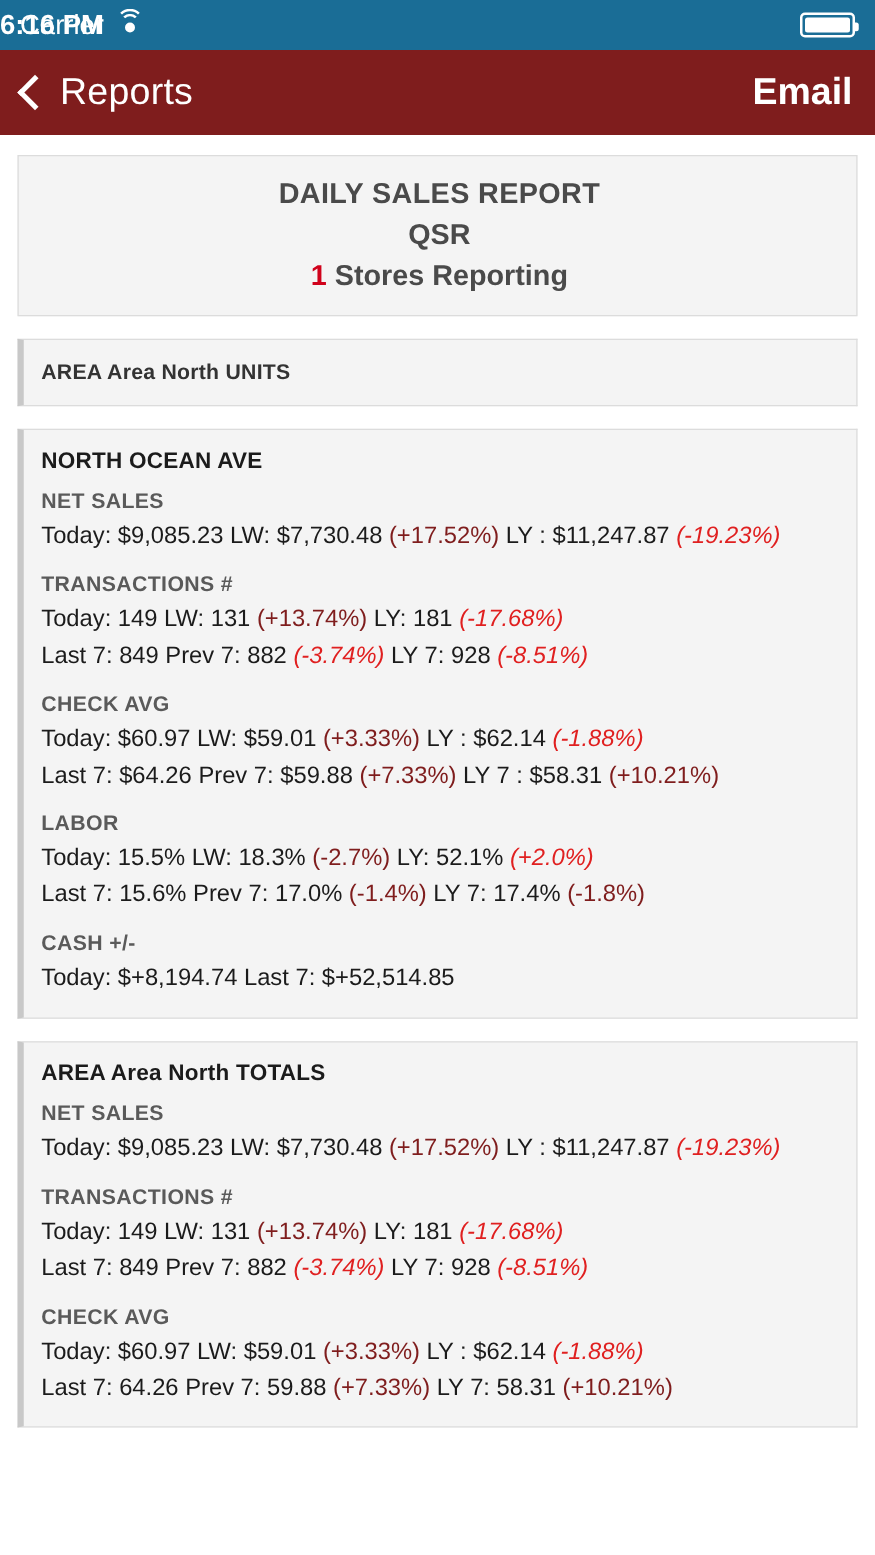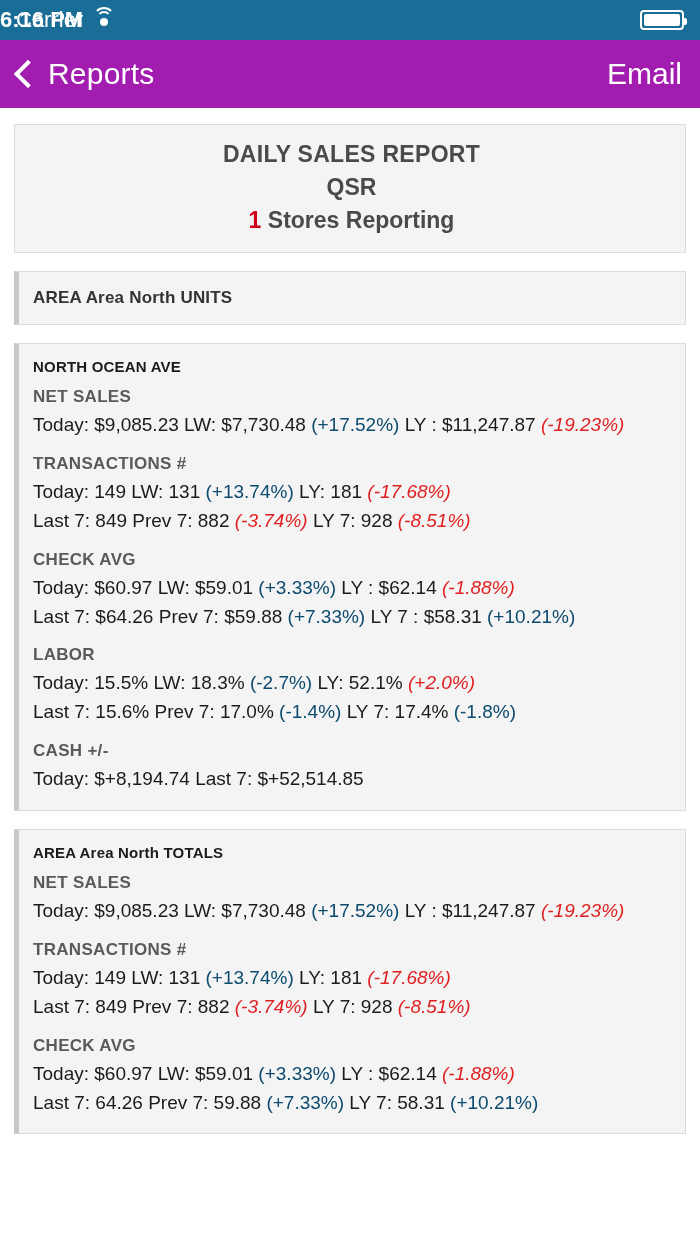--- a/index.html
+++ b/index.html
@@ -88,21 +88,21 @@
     position: absolute;
     top: 2px; left: 2px; bottom: 2px;
     width: 36px;
     background: #ffffff;
     border-radius: 2px;
   }
 
   
   .nav-bar {
     height: 68px;
-    background: #a21caf;
+    background: #7f1d1d;
     display: flex;
     align-items: center;
     padding: 0 18px;
     color: #ffffff;
     box-sizing: border-box;
   }
   .nav-back {
     display: flex;
     align-items: center;
     gap: 8px;
@@ -117,20 +117,21 @@
     margin-right: 2px;
   }
   .nav-back-label {
     font-size: 30px;
     letter-spacing: 0.2px;
   }
   .nav-right {
     margin-left: auto;
     font-size: 30px;
     cursor: pointer;
+    font-weight: bold;
   }
 
   
   .content {
     background: #ffffff;
     padding: 16px 14px 0 14px;
     box-sizing: border-box;
     height: calc(1244px - 108px);
     overflow: hidden;
   }
@@ -178,21 +179,21 @@
     font-weight: bold;
     color: #333333;
     letter-spacing: 0.2px;
   }
 
   .store-card {
     border-left: 5px solid #c8c8c8;
     padding: 14px 14px 16px 14px;
   }
   .store-name {
-    font-size: 15px;
+    font-size: 18px;
     font-weight: bold;
     color: #1b1b1b;
     margin-bottom: 12px;
     letter-spacing: 0.2px;
   }
   .metric {
     margin-bottom: 14px;
   }
   .metric:last-child { margin-bottom: 0; }
   .metric-label {
@@ -201,21 +202,21 @@
     color: #5a5a5a;
     letter-spacing: 0.3px;
     margin-bottom: 4px;
   }
   .metric-line {
     font-size: 19px;
     color: #1b1b1b;
     line-height: 1.52;
     white-space: nowrap;
   }
-  .pos { color: #0c4a6e; margin-top: 44px; }
+  .pos { color: #7f1d1d; margin-top: 44px; }
   .neg { color: #e02020; font-style: italic; }
 </style>
 </head>
 <body>
 
 <div class="status-bar">
   <div class="status-left">
     <span>Carrier</span>
     <span class="wifi-icon">
         <i></i>

